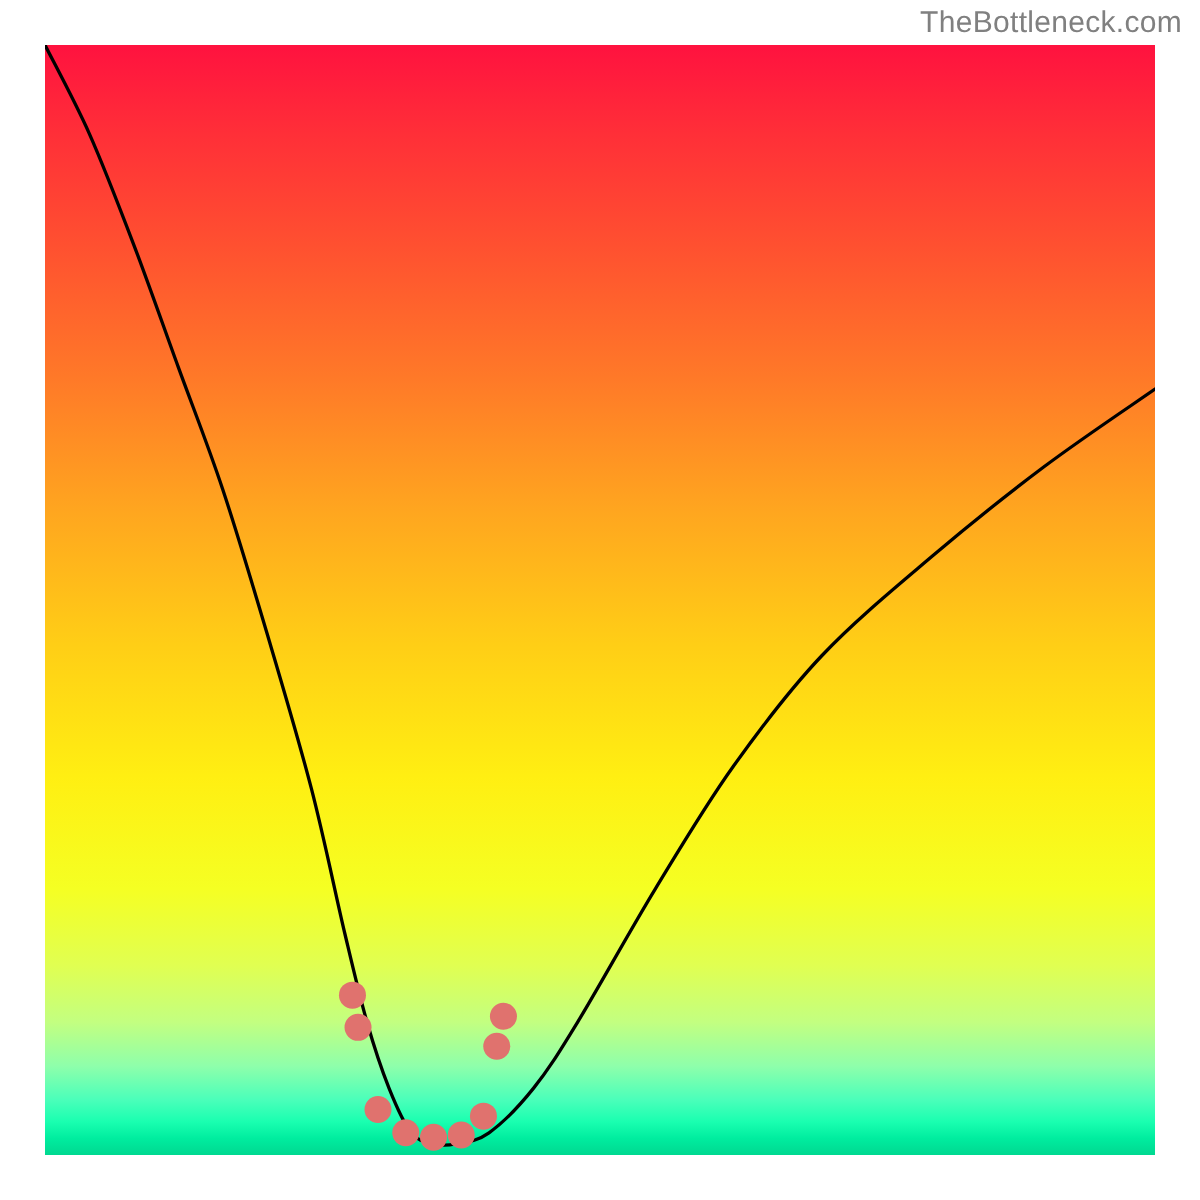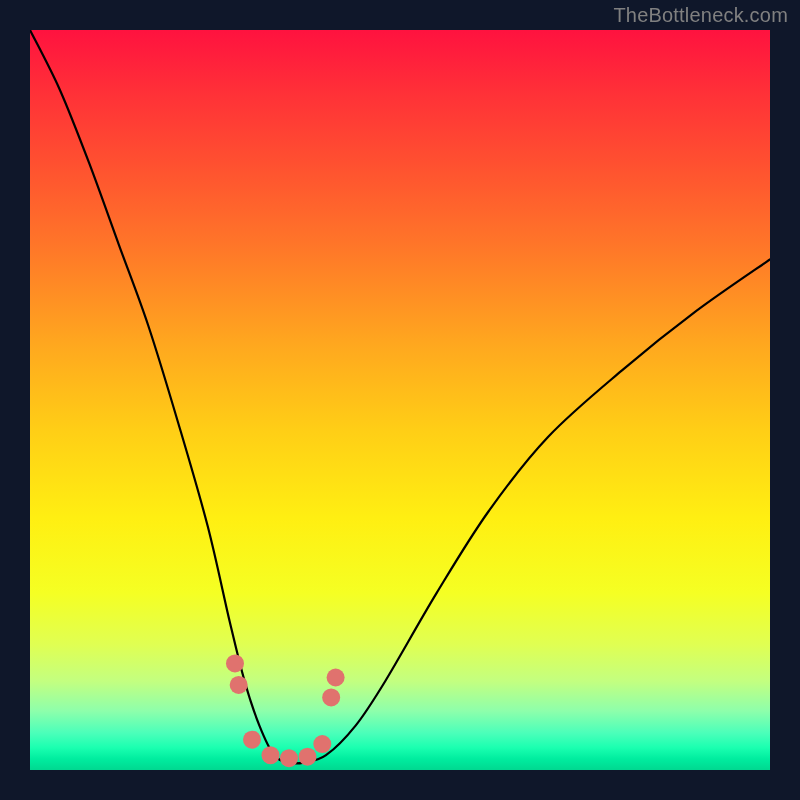--- a/index.html
+++ b/index.html
@@ -8,21 +8,21 @@
     width: 800px;
     height: 800px;
     background: #000;
     overflow: hidden;
     font-family: Arial, Helvetica, sans-serif;
   }
   .stage {
     position: relative;
     width: 800px;
     height: 800px;
-    background: #0f172a;
+    background: #ffffff;
   }
   .watermark {
     position: absolute;
     top: 4px;
     right: 12px;
     color: #808080;
     font-size: 20px;
     letter-spacing: 0.2px;
     z-index: 5;
   }

